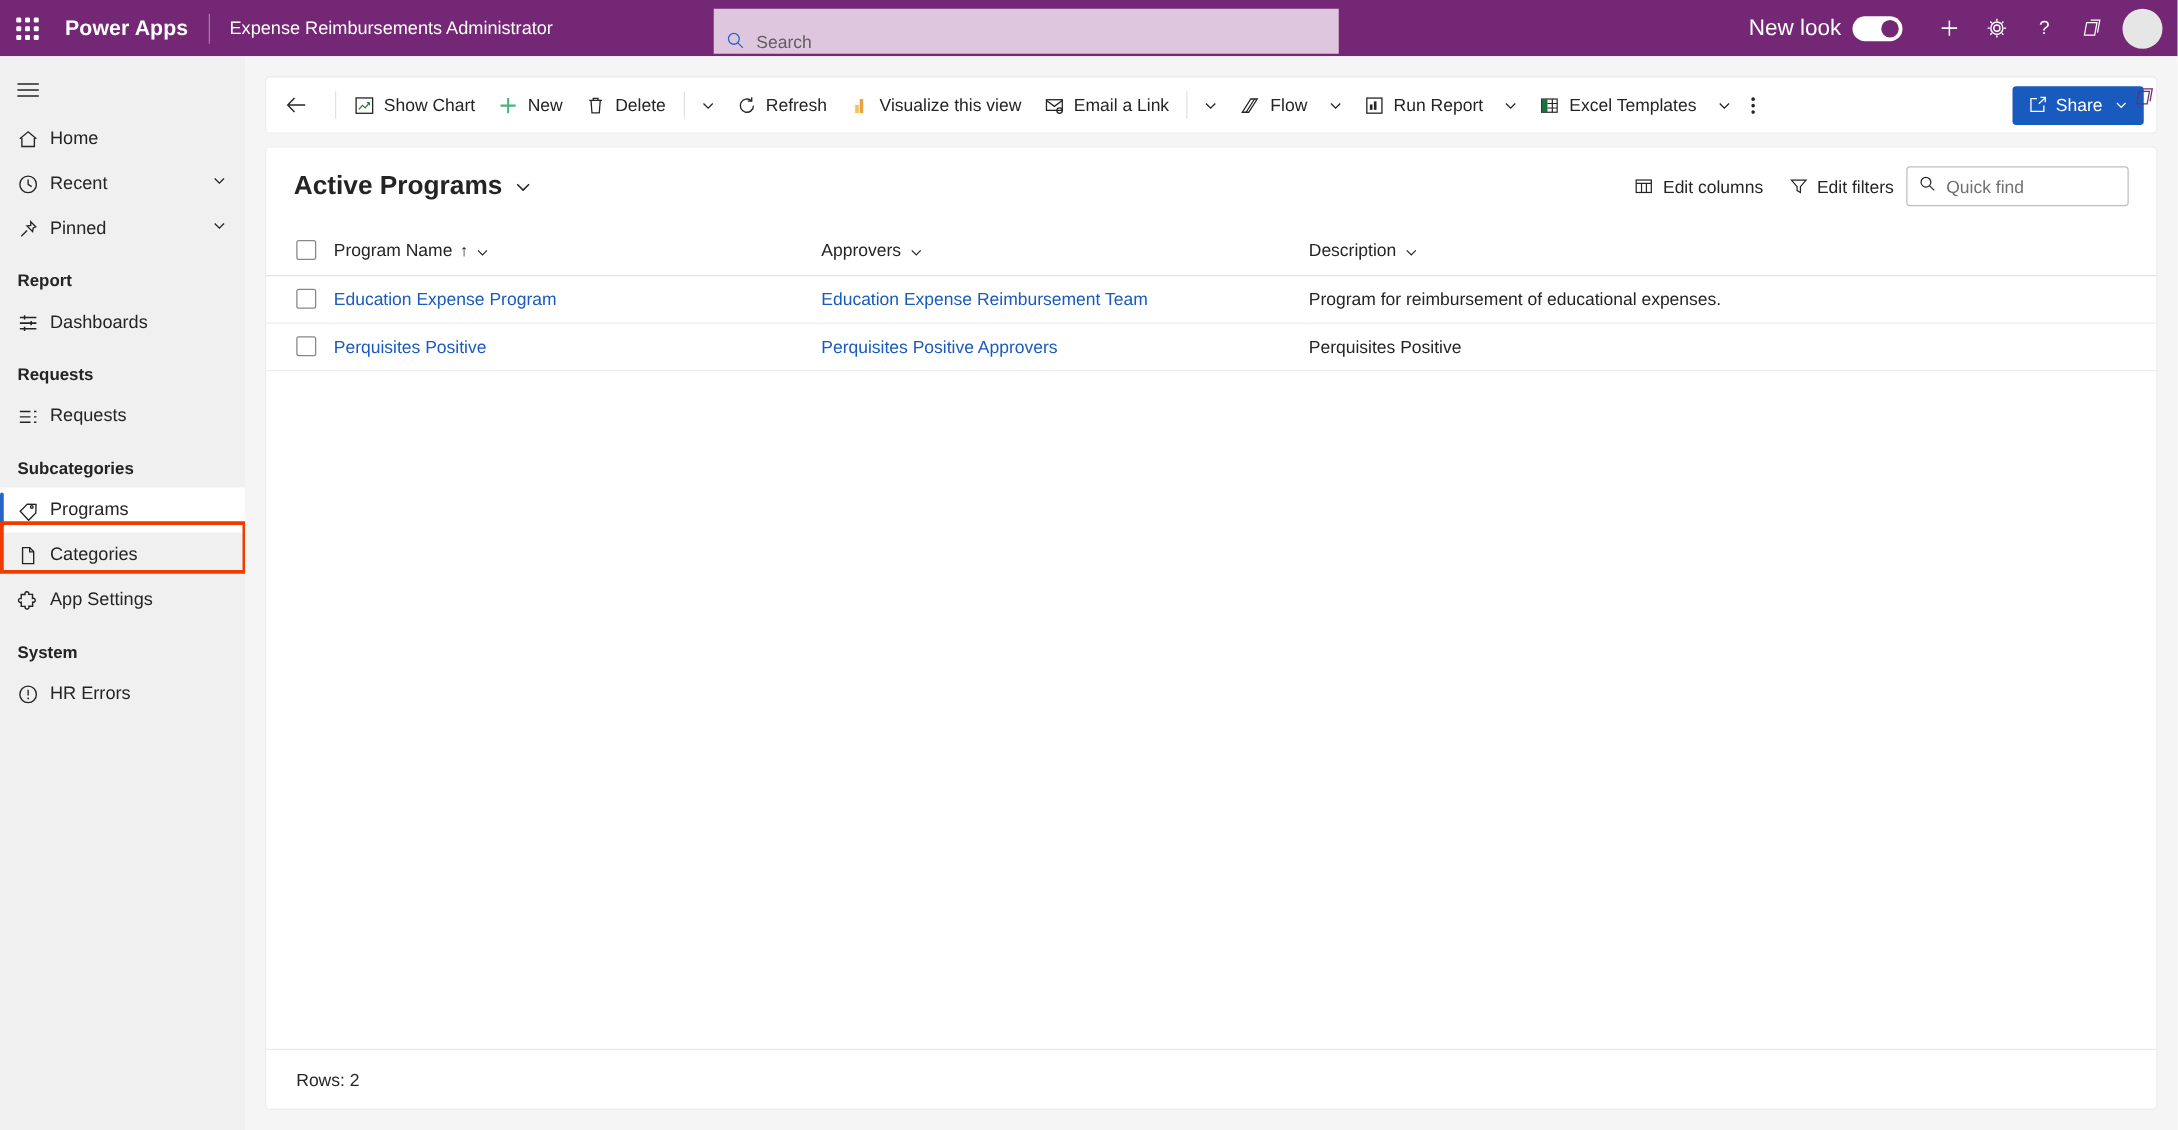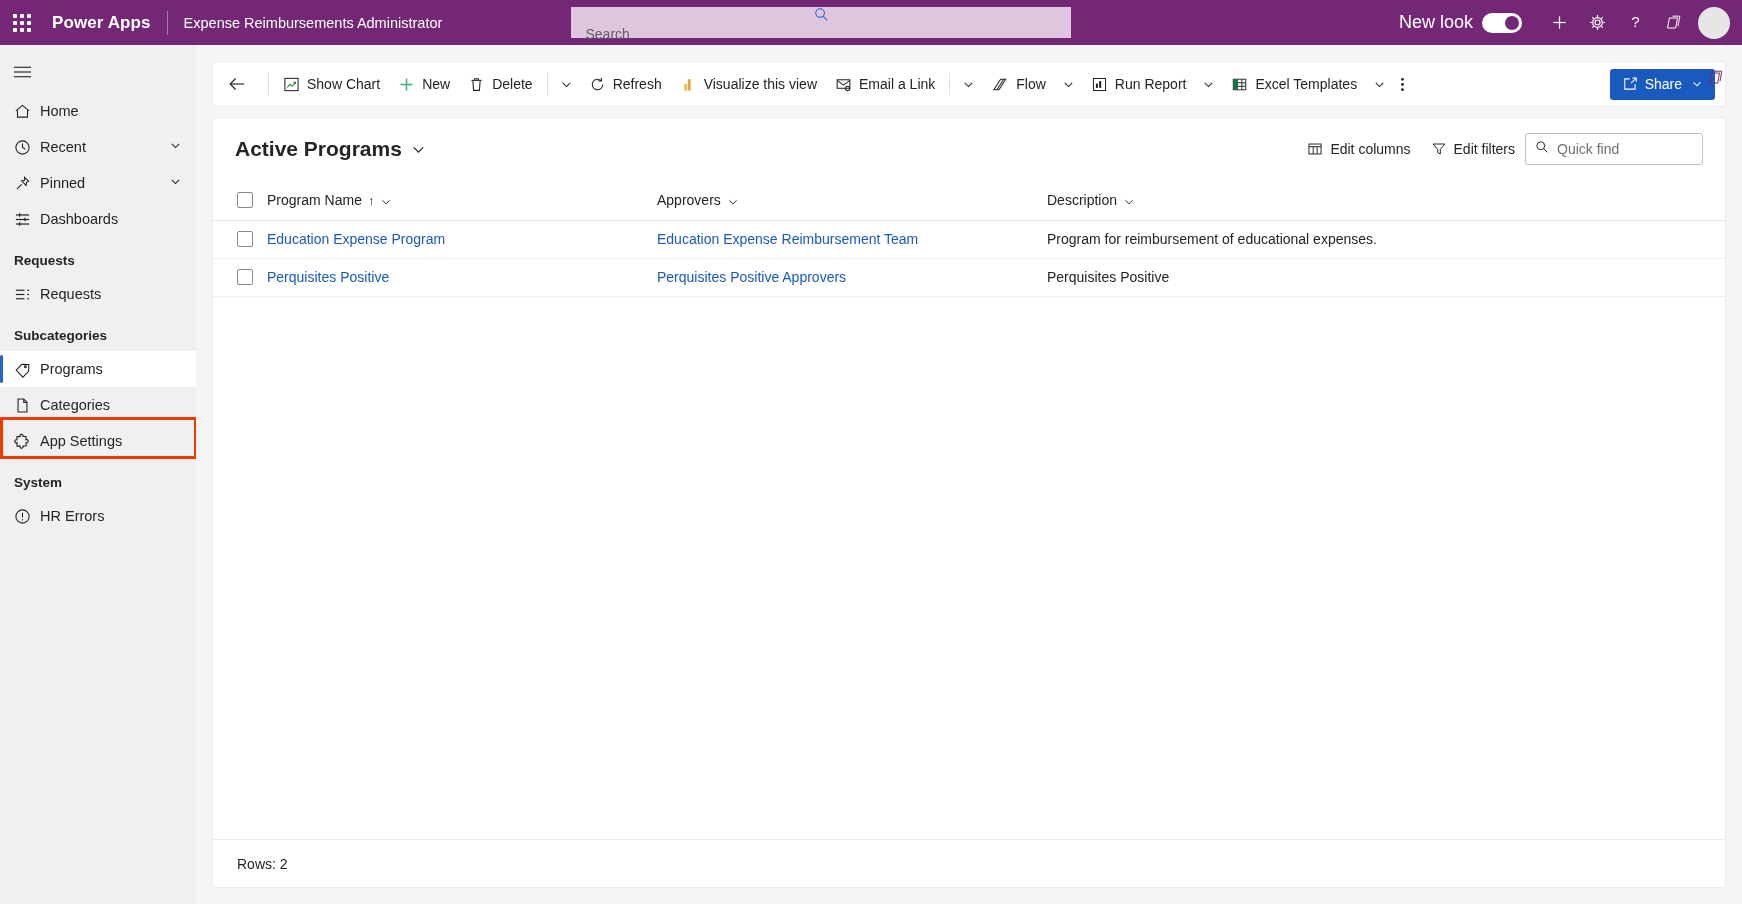--- a/index.html
+++ b/index.html
@@ -37,24 +37,23 @@
   .hdr-divider {
     width: 1px; height: 24px; background: #a77ba7;
     margin: 0 16px;
   }
   .app-name { font-size: 14.5px; font-weight: 400; white-space: nowrap; }
 
   .search-wrap {
     position: absolute; left: 571px; top: 7px;
     width: 500px; height: 31px;
     background: #dfc6df;
-    display: flex; align-items: center;
-    padding: 0 10px;
+    display: flex; align-items: flex-start;
+    padding: 18px 10px;
     cursor: text;
-    flex-direction: column;
   }
   .search-wrap svg { flex: 0 0 auto; }
   .search-input {
     border: none; outline: none; background: transparent;
     font-family: "Liberation Sans", sans-serif;
     font-size: 14px; color: #3b3a39;
     margin-left: 9px; width: 100%;
   }
   .search-input::placeholder { color: #605e5c; }
 
@@ -337,20 +336,21 @@
         </svg>
     </span>
     <span class="lbl">Pinned</span>
     <span class="chev">
       <svg width="13" height="13" viewBox="0 0 14 14" fill="none" stroke="#242424" stroke-width="1.15">
           <path d="M3 5.2L7 9.2l4-4"></path>
         </svg>
     </span>
   </div>
 
+  <div class="nav-group">Report</div>
   <div class="nav-item">
     <span class="ico">
       <svg width="17" height="17" viewBox="0 0 18 18" fill="none" stroke="#242424" stroke-width="1.3">
           <line x1="2" y1="4.2" x2="16" y2="4.2"></line>
           <line x1="2" y1="9" x2="16" y2="9"></line>
           <line x1="2" y1="13.8" x2="16" y2="13.8"></line>
           <line x1="6" y1="2.4" x2="6" y2="6"></line>
           <line x1="11.6" y1="7.2" x2="11.6" y2="10.8"></line>
           <line x1="6" y1="12" x2="6" y2="15.6"></line>
         </svg>

